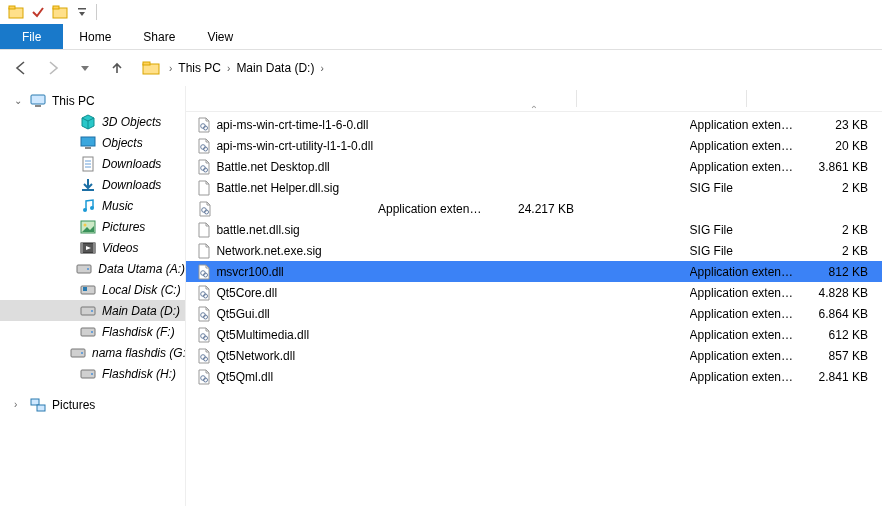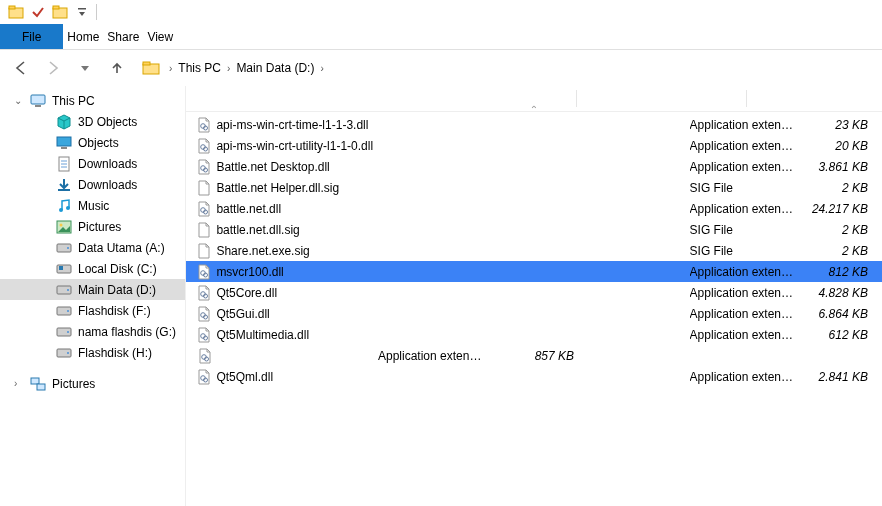--- a/index.html
+++ b/index.html
@@ -5,57 +5,57 @@
   * { box-sizing: border-box; margin: 0; padding: 0; font-family: "Segoe UI", Tahoma, sans-serif; }
   body { background: #fff; width: 882px; height: 506px; overflow: hidden; font-size: 12px; color: #000; }
 
   
   .qat { height: 24px; display: flex; align-items: center; padding-left: 6px; gap: 2px; background: #fff; }
   .qat .q-icon { width: 20px; height: 20px; display:flex; align-items:center; justify-content:center; }
   .qat .divider { width:1px; height:16px; background:#ccc; margin:0 2px; }
 
   
   .ribbon { height: 26px; display:flex; align-items:stretch; border-bottom:1px solid #e0e0e0; }
-  .ribbon .tab { padding: 4px 4px; font-size:12px; display:flex; align-items:center; cursor:default; }
-  .ribbon .tab.file { background:#1979ca; color:#000000; padding:4px 22px; }
+  .ribbon .tab { padding: 4px 16px; font-size:12px; display:flex; align-items:center; cursor:default; }
+  .ribbon .tab.file { background:#1979ca; color:#ffffff; padding:4px 22px; }
 
   
   .navbar { height: 36px; display:flex; align-items:center; padding: 0 8px; gap:6px; }
   .nav-btn { width:26px; height:26px; display:flex; align-items:center; justify-content:center; color:#666; }
   .nav-btn.disabled { color:#bbb; }
   .addr { flex:0 0 auto; display:flex; align-items:center; height:24px; border:1px solid transparent; padding:0 4px;}
   .addr .folder-ico { width:20px; height:20px; display:flex; align-items:center; justify-content:center; margin-right:4px;}
   .addr .crumb { padding: 2px 2px; }
   .addr .sep { padding: 0 4px; color:#555; font-size:10px; }
 
   
   .main { display:flex; height: calc(506px - 24px - 26px - 36px); }
   .sidebar { width: 186px; border-right:1px solid #eee; padding-top:4px; overflow:hidden;}
   .content { flex:1; position:relative; overflow:auto;}
 
   .tree-item { display:flex; align-items:center; height:21px; padding-left:14px; gap:6px; white-space:nowrap;}
-  .tree-item.child { padding-left:40px; }
+  .tree-item.child { padding-left:64px;font-style:italic; }
   .tree-item.selected { background:#ddd; }
   .tree-item .caret { width:10px; display:inline-block; color:#666; font-size:10px;}
   .tree-item .ico { width:16px; height:16px; display:flex; align-items:center; justify-content:center;}
   .tree-group-gap { height:10px;}
 
   
   .colhead { height:26px; border-bottom:1px solid #eee; position:relative; }
   .colhead .col-sep { position:absolute; top:4px; bottom:4px; width:1px; background:#e5e5e5;}
   .colhead .caret-center { position:absolute; left:50%; top:18px; font-size:10px; color:#999; transform:translateX(-50%);}
 
   .files { padding:2px 0; }
   .row { display:flex; align-items:center; height:21px; padding-left:10px;}
   .row.sel { background:#3b82f6; }
   .row .fico { width:18px; display:flex; align-items:center; justify-content:center; margin-right:4px;}
   .row .c-name { width:360px; overflow:hidden; text-overflow:ellipsis; white-space:nowrap;}
   .row .c-date { width:160px; }
   .row .c-type { width:130px; color:#000; overflow:hidden; text-overflow:ellipsis; white-space:nowrap;}
-  .row .c-size { width:80px; text-align:right; padding-right:14px;font-style:italic;}
+  .row .c-size { width:80px; text-align:right; padding-right:14px;}
   .row.sel .c-type, .row.sel .c-size { color:#000; }
 
   
   svg { display:block; }
 </style>
 </head>
 <body>
 
 <div class="qat">
   <div class="q-icon">
@@ -202,20 +202,32 @@
               <rect x="1" y="1" width="14" height="12" fill="#cde9c6" stroke="#3a925a"></rect>
               <circle cx="5" cy="5" r="1.5" fill="#f7c948"></circle>
               <polyline points="2,12 7,7 10,10 14,6 14,12" fill="#3a925a" stroke="none"></polyline>
             </svg>
           </span>
           <span>Pictures</span>
         </div>
         <div class="tree-item child">
           <span class="caret"></span>
           <span class="ico">
+            <svg width="16" height="14">
+              <rect x="1" y="2" width="14" height="10" fill="#555" stroke="#222"></rect>
+              <rect x="1" y="2" width="2" height="10" fill="#888"></rect>
+              <rect x="13" y="2" width="2" height="10" fill="#888"></rect>
+              <polygon points="6,5 11,7 6,9" fill="#fff"></polygon>
+            </svg>
+          </span>
+          <span>Videos</span>
+        </div>
+        <div class="tree-item child">
+          <span class="caret"></span>
+          <span class="ico">
             <svg width="16" height="12">
               <rect x="1" y="2" width="14" height="8" rx="1" fill="#d0d0d0" stroke="#777"></rect>
               <circle cx="12" cy="6" r="1" fill="#4a90d9"></circle>
             </svg>
           </span>
           <span>Data Utama (A:)</span>
         </div>
         <div class="tree-item child">
           <span class="caret"></span>
           <span class="ico">
@@ -291,21 +303,21 @@
     <div class="files" id="file-rows">
         <div class="row">
           <span class="fico">
             <svg width="14" height="16">
               <path d="M2 1 H9 L12 4 V15 H2 Z" fill="#fff" stroke="#999"></path>
               <path d="M9 1 V4 H12" fill="none" stroke="#999"></path>
               <circle cx="6" cy="9" r="2.3" fill="none" stroke="#6a7fa0"></circle>
               <circle cx="8.5" cy="11" r="2" fill="none" stroke="#6a7fa0"></circle>
             </svg>
           </span>
-          <span class="c-name">api-ms-win-crt-time-l1-1-3.dll</span>
+          <span class="c-name">api-ms-win-crt-time-l1-6-0.dll</span>
           <span class="c-date"></span>
           <span class="c-type">Application exten…</span>
           <span class="c-size">23 KB</span>
         </div>
         <div class="row">
           <span class="fico">
             <svg width="14" height="16">
               <path d="M2 1 H9 L12 4 V15 H2 Z" fill="#fff" stroke="#999"></path>
               <path d="M9 1 V4 H12" fill="none" stroke="#999"></path>
               <circle cx="6" cy="9" r="2.3" fill="none" stroke="#6a7fa0"></circle>
@@ -345,21 +357,20 @@
         </div>
         <div class="row">
           <span class="fico">
             <svg width="14" height="16">
               <path d="M2 1 H9 L12 4 V15 H2 Z" fill="#fff" stroke="#999"></path>
               <path d="M9 1 V4 H12" fill="none" stroke="#999"></path>
               <circle cx="6" cy="9" r="2.3" fill="none" stroke="#6a7fa0"></circle>
               <circle cx="8.5" cy="11" r="2" fill="none" stroke="#6a7fa0"></circle>
             </svg>
           </span>
-          <span class="c-name">battle.net.dll</span>
           <span class="c-date"></span>
           <span class="c-type">Application exten…</span>
           <span class="c-size">24.217 KB</span>
         </div>
         <div class="row">
           <span class="fico">
             <svg width="14" height="16">
               <path d="M2 1 H9 L12 4 V15 H2 Z" fill="#fff" stroke="#999"></path>
               <path d="M9 1 V4 H12" fill="none" stroke="#999"></path>
             </svg>
@@ -369,21 +380,21 @@
           <span class="c-type">SIG File</span>
           <span class="c-size">2 KB</span>
         </div>
         <div class="row">
           <span class="fico">
             <svg width="14" height="16">
               <path d="M2 1 H9 L12 4 V15 H2 Z" fill="#fff" stroke="#999"></path>
               <path d="M9 1 V4 H12" fill="none" stroke="#999"></path>
             </svg>
           </span>
-          <span class="c-name">Share.net.exe.sig</span>
+          <span class="c-name">Network.net.exe.sig</span>
           <span class="c-date"></span>
           <span class="c-type">SIG File</span>
           <span class="c-size">2 KB</span>
         </div>
         <div class="row sel">
           <span class="fico">
             <svg width="14" height="16">
               <path d="M2 1 H9 L12 4 V15 H2 Z" fill="#fff" stroke="#999"></path>
               <path d="M9 1 V4 H12" fill="none" stroke="#999"></path>
               <circle cx="6" cy="9" r="2.3" fill="none" stroke="#6a7fa0"></circle>
@@ -439,20 +450,21 @@
         </div>
         <div class="row">
           <span class="fico">
             <svg width="14" height="16">
               <path d="M2 1 H9 L12 4 V15 H2 Z" fill="#fff" stroke="#999"></path>
               <path d="M9 1 V4 H12" fill="none" stroke="#999"></path>
               <circle cx="6" cy="9" r="2.3" fill="none" stroke="#6a7fa0"></circle>
               <circle cx="8.5" cy="11" r="2" fill="none" stroke="#6a7fa0"></circle>
             </svg>
           </span>
+          <span class="c-name">Qt5Network.dll</span>
           <span class="c-date"></span>
           <span class="c-type">Application exten…</span>
           <span class="c-size">857 KB</span>
         </div>
         <div class="row">
           <span class="fico">
             <svg width="14" height="16">
               <path d="M2 1 H9 L12 4 V15 H2 Z" fill="#fff" stroke="#999"></path>
               <path d="M9 1 V4 H12" fill="none" stroke="#999"></path>
               <circle cx="6" cy="9" r="2.3" fill="none" stroke="#6a7fa0"></circle>

